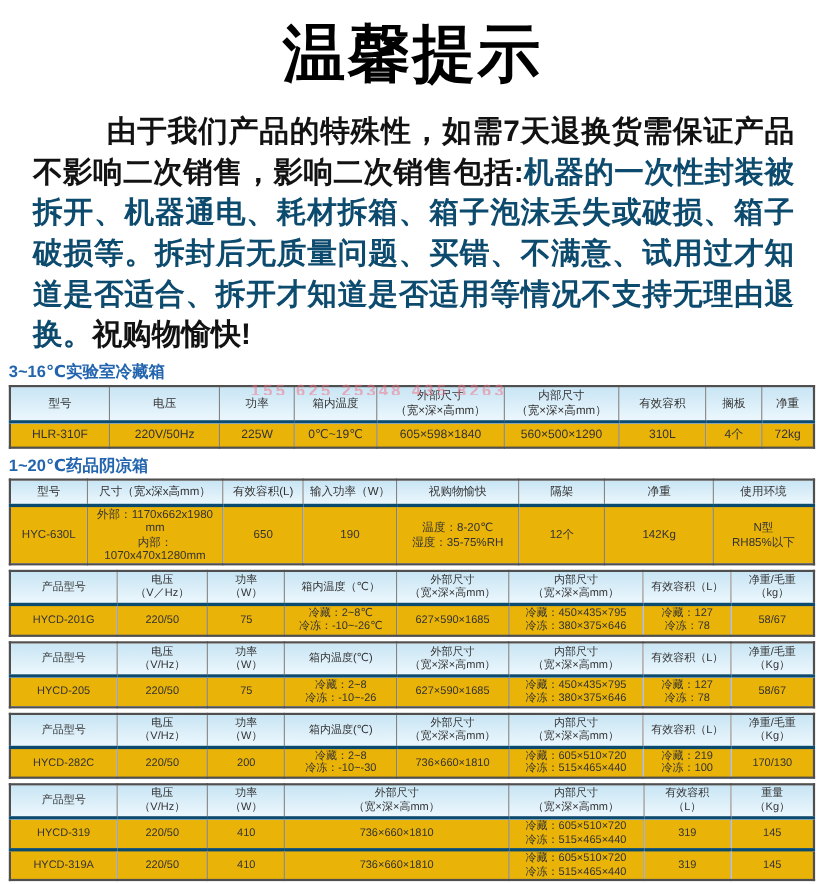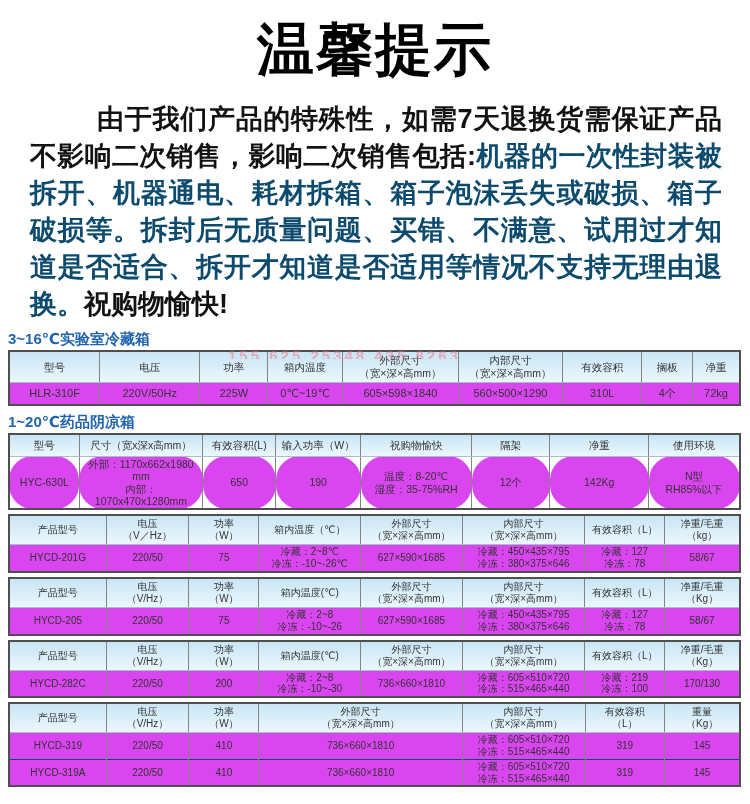--- a/index.html
+++ b/index.html
@@ -29,34 +29,34 @@
     border-left:1px solid #838383;border-right:1px solid #838383;
     text-align:center;vertical-align:middle;color:#333;
     white-space:pre-line;overflow:hidden;
   }
   th{
     background:linear-gradient(#c8e5f4,#ecf7fd);
     font-weight:normal;font-size:10.5px;line-height:1.2;padding:2px 0;
     border-bottom:1px solid #a7bfcb;
   }
   td{
-    font-size:10.5px;line-height:1.18;padding:1px 0;background:#d946ef;
-    border-top:1px solid #0c4a6e;
+    font-size:10.5px;line-height:1.18;padding:1px 0;background:#eab308;
+    border-top:3px solid #0c4a6e;
   }
   
   .tbl-lab th{height:24px;}
   .tbl-lab td{height:19px;font-size:11px;}
   .tbl-lab col:nth-child(1){width:12.4%}.tbl-lab col:nth-child(2){width:13.7%}
   .tbl-lab col:nth-child(3){width:9.3%}.tbl-lab col:nth-child(4){width:10.2%}
   .tbl-lab col:nth-child(5){width:15.9%}.tbl-lab col:nth-child(6){width:14.2%}
   .tbl-lab col:nth-child(7){width:10.9%}.tbl-lab col:nth-child(8){width:6.9%}
   .tbl-lab col:nth-child(9){width:6.5%}
   
   .tbl-cool th{height:17px;}
-  .tbl-cool td{height:30px;border-radius:24px;}
+  .tbl-cool td{height:30px;}
   .tbl-cool col:nth-child(1){width:9.6%}.tbl-cool col:nth-child(2){width:16.9%}
   .tbl-cool col:nth-child(3){width:10.0%}.tbl-cool col:nth-child(4){width:11.6%}
   .tbl-cool col:nth-child(5){width:15.2%}.tbl-cool col:nth-child(6){width:10.7%}
   .tbl-cool col:nth-child(7){width:13.5%}.tbl-cool col:nth-child(8){width:12.5%}
   
   .tbl-med8 th,.tbl-med7 th{height:18px;font-size:10px;}
   .tbl-med8 td,.tbl-med7 td{height:20px;font-size:10px;}
   .tbl-med8 col:nth-child(1){width:13.3%}.tbl-med8 col:nth-child(2){width:11.3%}
   .tbl-med8 col:nth-child(3){width:9.6%}.tbl-med8 col:nth-child(4){width:13.9%}
   .tbl-med8 col:nth-child(5){width:13.9%}.tbl-med8 col:nth-child(6){width:16.8%}

